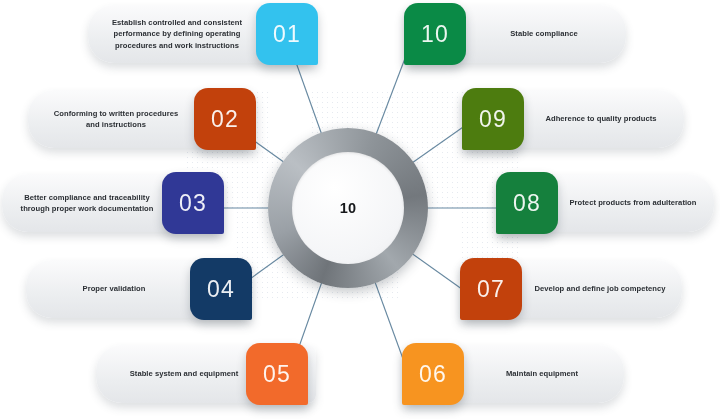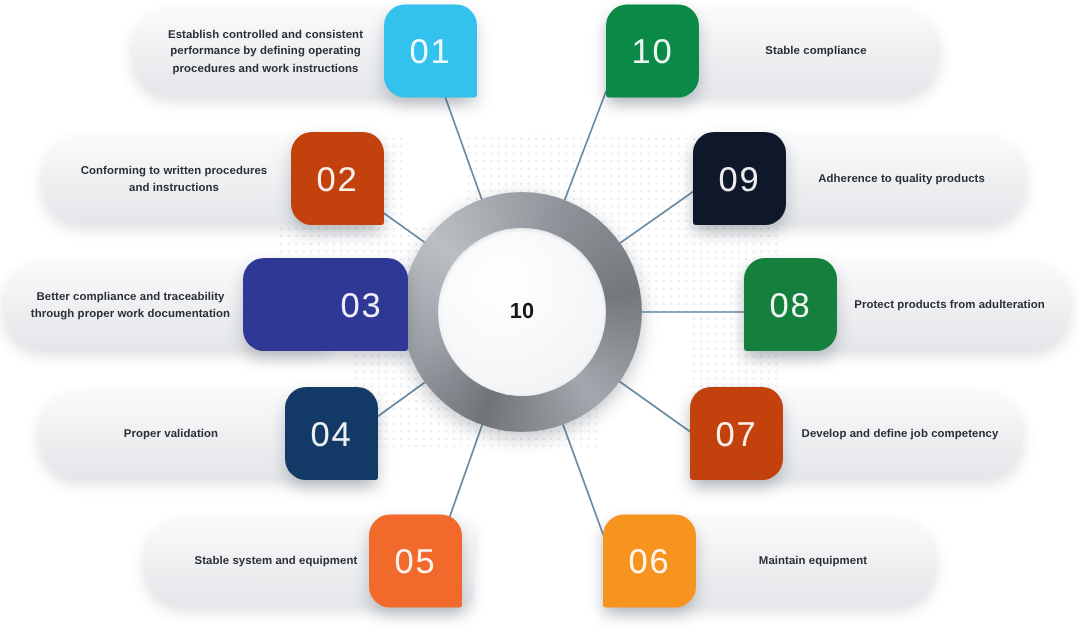--- a/index.html
+++ b/index.html
@@ -195,21 +195,21 @@
     <div class="card"></div>
     <div class="desc">Conforming to written procedures and instructions</div>
     <div class="leaf" style="background: #c2410c; justify-content: center;">
       <span class="num">02</span>
     </div>
   </div>
 
   <div class="node left n03">
     <div class="card"></div>
     <div class="desc">Better compliance and traceability through proper work documentation</div>
-    <div class="leaf" style="background: rgb(48, 56, 150); padding-left: 48px;">
+    <div class="leaf" style="background: rgb(48, 56, 150);">
       <span class="num">03</span>
     </div>
   </div>
 
   <div class="node left n04">
     <div class="card"></div>
     <div class="desc">Proper validation</div>
     <div class="leaf" style="background: rgb(19, 58, 102);">
       <span class="num">04</span>
     </div>
@@ -243,21 +243,21 @@
     <div class="card"></div>
     <div class="desc">Protect products from adulteration</div>
     <div class="leaf" style="background: #15803d;">
       <span class="num">08</span>
     </div>
   </div>
 
   <div class="node right n09">
     <div class="card"></div>
     <div class="desc">Adherence to quality products</div>
-    <div class="leaf" style="background: #0f172a;">
+    <div class="leaf" style="background: #4d7c0f;">
       <span class="num">09</span>
     </div>
   </div>
 
   <div class="node right n10">
     <div class="card"></div>
     <div class="desc">Stable compliance</div>
     <div class="leaf" style="background: rgb(10, 138, 70);">
       <span class="num">10</span>
     </div>

